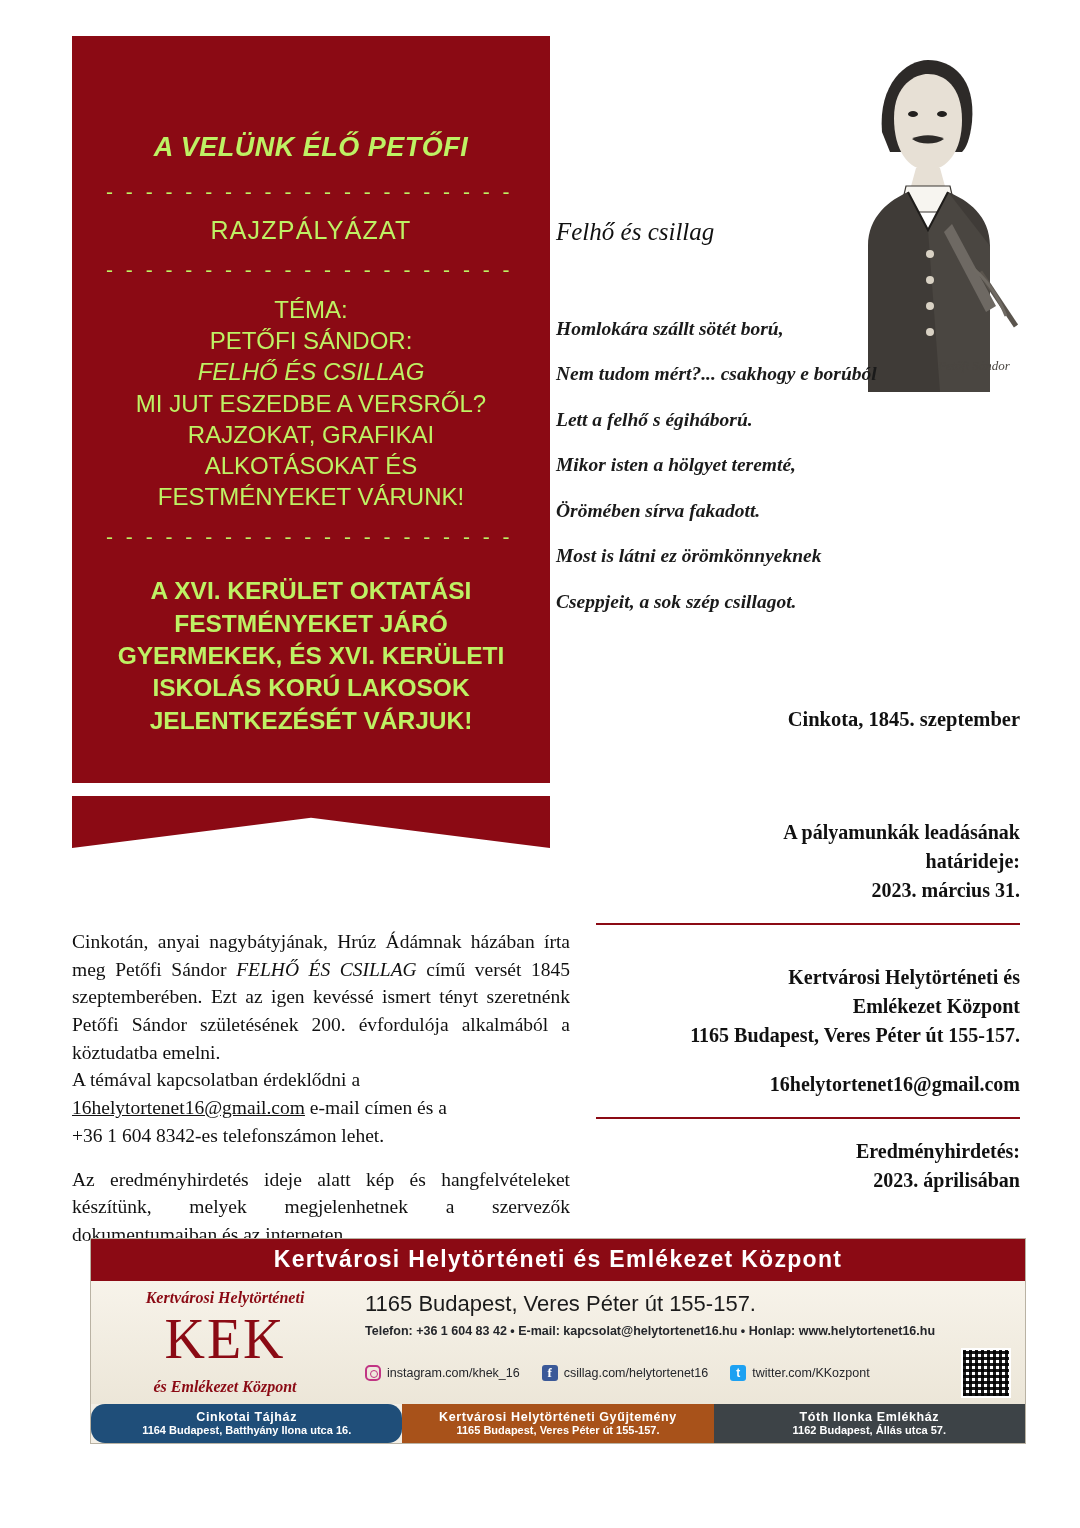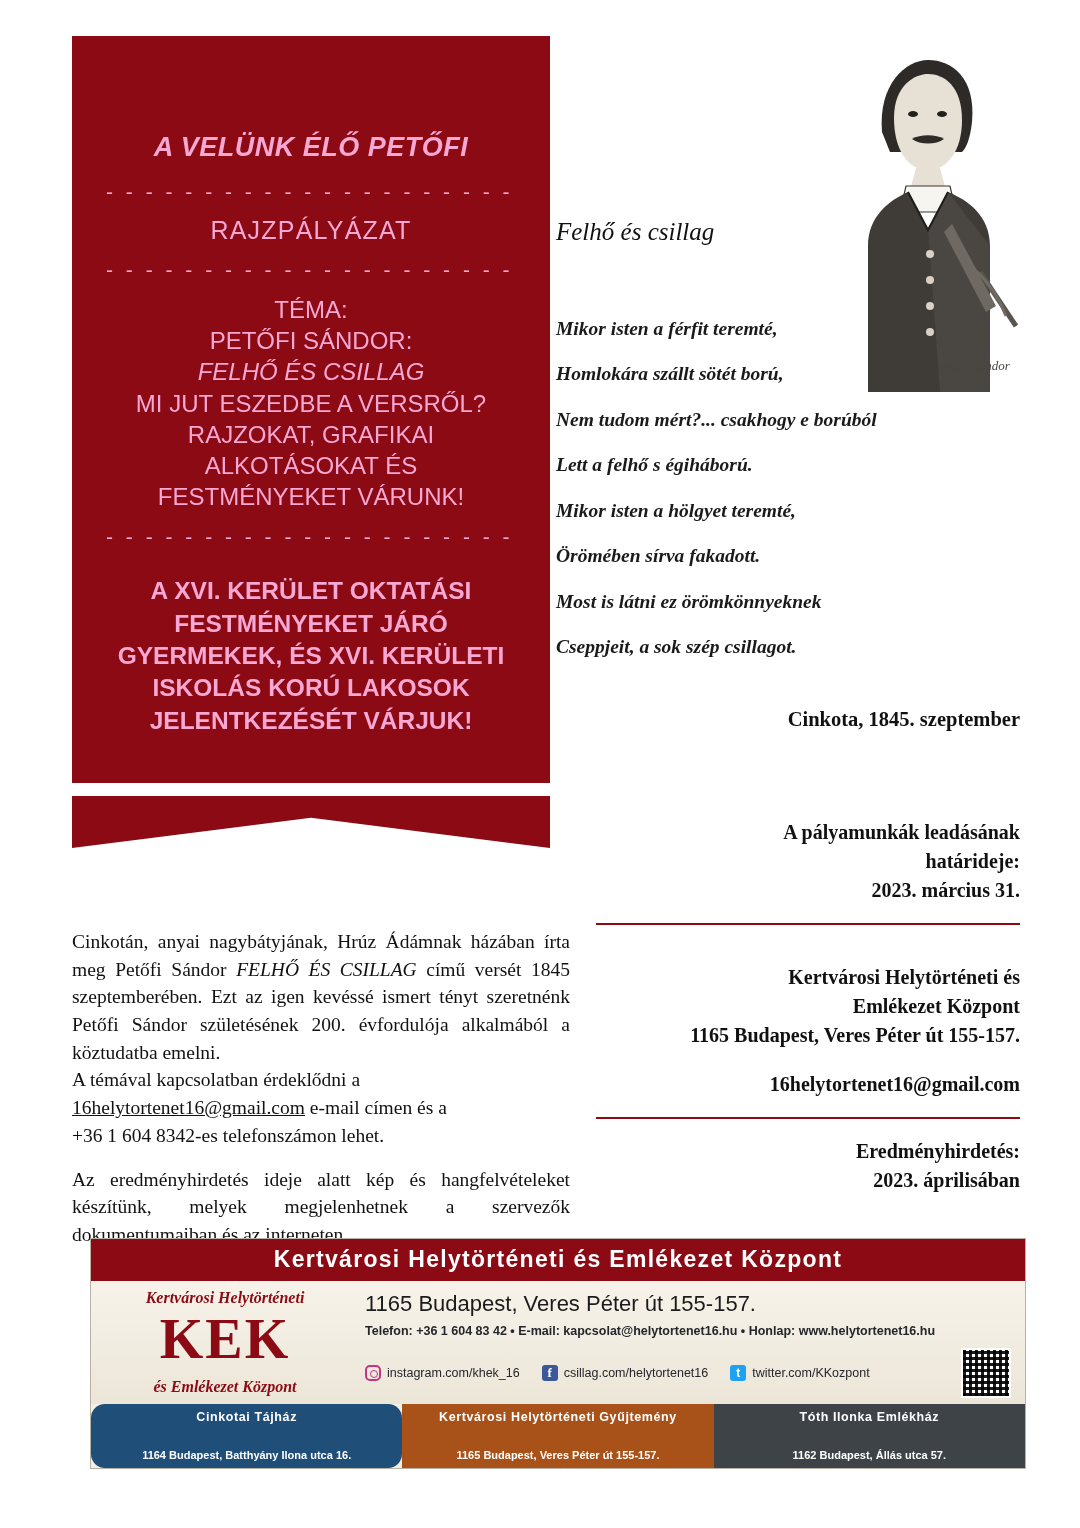--- a/index.html
+++ b/index.html
@@ -16,21 +16,21 @@
     overflow: hidden;
   }
 
   
   .banner {
     position: absolute;
     left: 72px;
     top: 36px;
     width: 478px;
     background: #8B0A14;
-    color: #f9a8d4;
+    color: #bef264;
     text-align: center;
     padding: 0 0 0 0;
     box-sizing: border-box;
   }
   .banner-inner {
     padding: 96px 34px 46px 34px;
   }
   .banner-notch {
     position: absolute;
     left: 72px;
@@ -209,21 +209,21 @@
   }
   .footer-logo .arc-top { top: 8px; }
   .footer-logo .arc-bot { bottom: 8px; }
   .footer-logo .kek {
     position: absolute;
     top: 26px;
     left: 0;
     width: 100%;
     text-align: center;
     font-family: "Liberation Serif", serif;
-    font-weight: bold;
+    font-weight: normal;
     font-size: 56px;
     color: #8B0A14;
     letter-spacing: 2px;
   }
   .footer-right {
     flex: 1;
     padding: 10px 14px 6px 6px;
   }
   .footer-addr {
     font-family: "Liberation Sans", sans-serif;
@@ -283,21 +283,21 @@
     display: flex;
     color: #ffffff;
     font-family: "Liberation Sans", sans-serif;
   }
   .strip-cell {
     flex: 1;
     text-align: center;
     padding: 6px 4px 7px 4px;
   }
   .strip-cell .t1 { font-size: 12.5px; font-weight: bold; letter-spacing: .6px; }
-  .strip-cell .t2 { font-size: 11px; font-weight: bold; margin-top: 25px; }
+  .strip-cell .t2 { font-size: 11px; font-weight: bold; }
   .strip-1 { background: #1f4e79; border-radius: 14px; }
   .strip-2 { background: #a8521a; }
   .strip-3 { background: #3d4347; }
 </style>
 </head>
 <body>
 
 <div class="banner">
   <div class="banner-inner">
     <div class="banner-title">A VELÜNK ÉLŐ PETŐFI</div>
@@ -358,21 +358,20 @@
 
     <path d="M160 232 L196 286" stroke="#5a544d" stroke-width="5" fill="none"></path>
     <path d="M150 226 C166 238 178 256 186 276" stroke="#6f6a63" stroke-width="3" fill="none"></path>
 
     <text x="118" y="330" font-family="Liberation Serif, serif" font-style="italic" font-size="13" fill="#4a4641">Petőfi Sándor</text>
   </svg>
 </div>
 
 <div class="poem-title">Felhő és csillag</div>
 <div class="poem">
-  <div>Mikor isten a férfit teremté,</div>
   <div>Homlokára szállt sötét ború,</div>
   <div>Nem tudom mért?... csakhogy e borúból</div>
   <div>Lett a felhő s égiháború.</div>
   <div>Mikor isten a hölgyet teremté,</div>
   <div>Örömében sírva fakadott.</div>
   <div>Most is látni ez örömkönnyeknek</div>
   <div>Cseppjeit, a sok szép csillagot.</div>
 </div>
 <div class="poem-place">Cinkota, 1845. szeptember</div>
 

